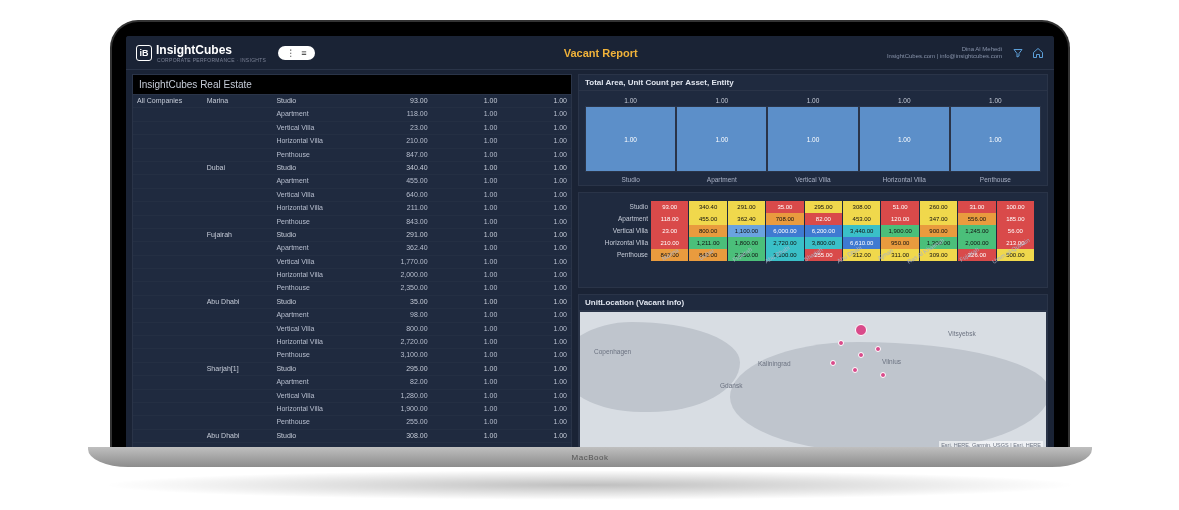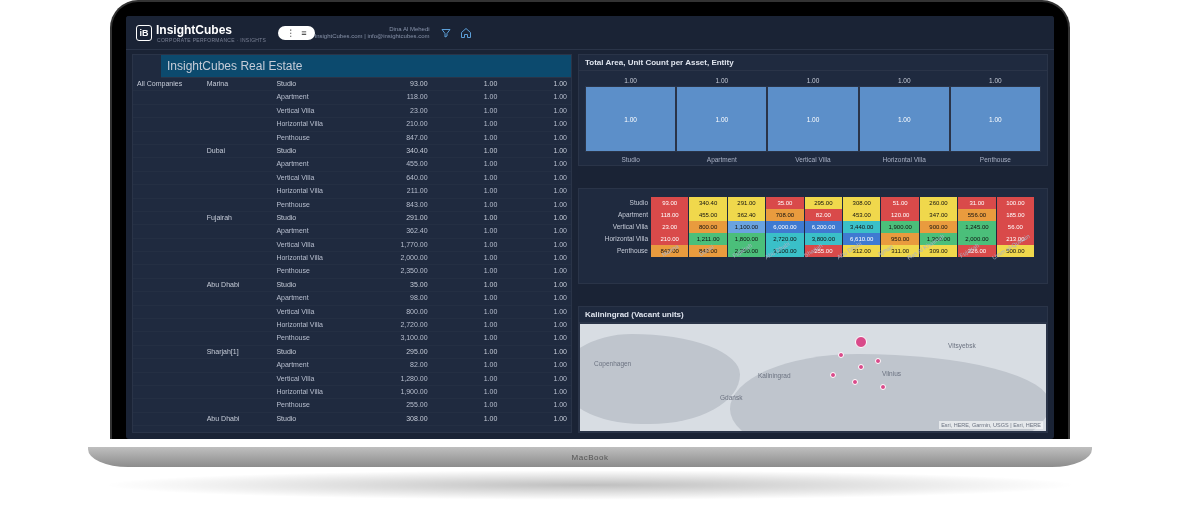--- a/index.html
+++ b/index.html
@@ -1,18 +1,18 @@
 <!DOCTYPE html>
 <html><head>
 <meta charset="utf-8">
 <style>
   * { box-sizing: border-box; margin: 0; padding: 0; }
   html, body { width: 1179px; height: 510px; background: #fff; font-family: Arial, sans-serif; }
   .laptop-frame {
-    position: absolute; left: 110px; top: 0; width: 960px; height: 439px;
+    position: absolute; left: 110px; top: 20px; width: 960px; height: 439px;
     border: 2px solid #333; border-bottom: none;
     border-radius: 28px 28px 0 0; background: #000;
     padding: 14px 14px 0 14px;
   }
   .laptop-base {
     position: absolute; left: 88px; top: 447px; width: 1004px; height: 20px;
     background: linear-gradient(#bfbfbf, #8c8c8c);
     border-radius: 0 0 40px 40px / 0 0 18px 18px;
     display:flex; align-items:center; justify-content:center;
     color:#555; font-size:8px; letter-spacing:0.5px;
@@ -45,27 +45,27 @@
     margin-left:12px; background:#fff; color:#222; border-radius:10px;
     padding:2px 8px; display:flex; gap:6px; align-items:center; font-size:9px;
   }
   .hdr-title { flex:1; text-align:center; color:#f0b23a; font-size:11px; font-weight:600; }
   .hdr-right { display:flex; flex-direction:column; align-items:flex-end; font-size:6px; color:#8893aa; gap:1px; }
   .hdr-icons { display:flex; gap:8px; margin-left:10px; }
   .hdr-icons svg { width:12px; height:12px; fill:none; stroke:#5c9fd8; stroke-width:2; }
 
   .body { flex:1; display:flex; gap:6px; padding:4px 6px 6px 6px; overflow:hidden; }
   .left { width: 440px; display:flex; flex-direction:column; background:#1f2a3f; }
-  .right { flex:1; display:flex; flex-direction:column; gap:22px; }
+  .right { flex:1; display:flex; flex-direction:column; gap:6px; }
 
   .panel { background:#1f2a3f; border:1px solid #2a3448; }
   .panel-title { padding:3px 6px; font-size:8px; font-weight:600; color:#dfe4ee; border-bottom:1px solid #2a3448; }
 
   
-  .tbl-title { padding:4px 6px; font-size:12px; color:#c6ccd8; border-bottom:1px solid #2a3448; background:#0c4a6e;margin-left:28px; }
+  .tbl-title { padding:4px 6px; font-size:10px; color:#c6ccd8; border-bottom:1px solid #2a3448; background:#000000; }
   .tbl { flex:1; overflow:hidden; }
   .thead { display:flex; font-size:7.5px; color:#c6ccd8; border-bottom:1px solid #2a3448; }
   .thead > div, .trow > div { padding:2px 4px; }
   .c-lvl1 { width:70px; }
   .c-lvl2 { width:70px; }
   .c-lvl3 { width:80px; }
   .c-va { width:80px; text-align:right; }
   .c-uc { width:70px; text-align:right; }
   .c-vu { width:70px; text-align:right; }
   .trow { display:flex; font-size:7px; color:#b8bfcf; border-bottom:1px solid rgba(42,52,72,0.5); line-height:1.2; }
@@ -119,20 +119,21 @@
         <div class="logo-icon">iB</div>
         <div>
           <div class="logo-text">InsightCubes</div>
           <div class="logo-sub">CORPORATE PERFORMANCE · INSIGHTS</div>
         </div>
       </div>
       <div class="pill">
         <span>⋮</span>
         <span>≡</span>
       </div>
+      <div class="hdr-title">Vacant Report</div>
       <div class="hdr-right">
         <span>Dina Al Mehedi</span>
         <span>InsightCubes.com | info@insightcubes.com</span>
       </div>
       <div class="hdr-icons">
         <svg viewBox="0 0 24 24">
             <path d="M4 5h16l-6 8v5l-4 2v-7z"></path>
           </svg>
         <svg viewBox="0 0 24 24">
             <path d="M3 11l9-8 9 8v10h-6v-6h-6v6H3z"></path>
@@ -473,21 +474,21 @@
                   <div class="hm-collbl">Ajman</div>
                   <div class="hm-collbl">Ras Al Khaimah</div>
                   <div class="hm-collbl">Fujairah</div>
                   <div class="hm-collbl">Umm al-Quwain</div>
                 </div>
             </div>
           </div>
         </div>
 
         <div class="panel" style="flex:1;display:flex;flex-direction:column;">
-          <div class="panel-title">Kaliningrad (Vacant units)</div>
+          <div class="panel-title">UnitLocation (Vacant info)</div>
           <div class="mapwrap">
             <div class="sea"></div>
             <div class="land" style="left:-20px;top:10px;width:180px;height:90px;"></div>
             <div class="land" style="left:150px;top:30px;width:320px;height:110px;"></div>
             <span class="lbl" style="left:14px;top:36px;">Copenhagen</span>
             <span class="lbl" style="left:140px;top:70px;">Gdańsk</span>
             <span class="lbl" style="left:302px;top:46px;">Vilnius</span>
             <span class="lbl" style="left:368px;top:18px;">Vitsyebsk</span>
             <span class="lbl" style="left:178px;top:48px;">Kaliningrad</span>
             <div class="pin big" style="left:275px;top:12px;"></div>

